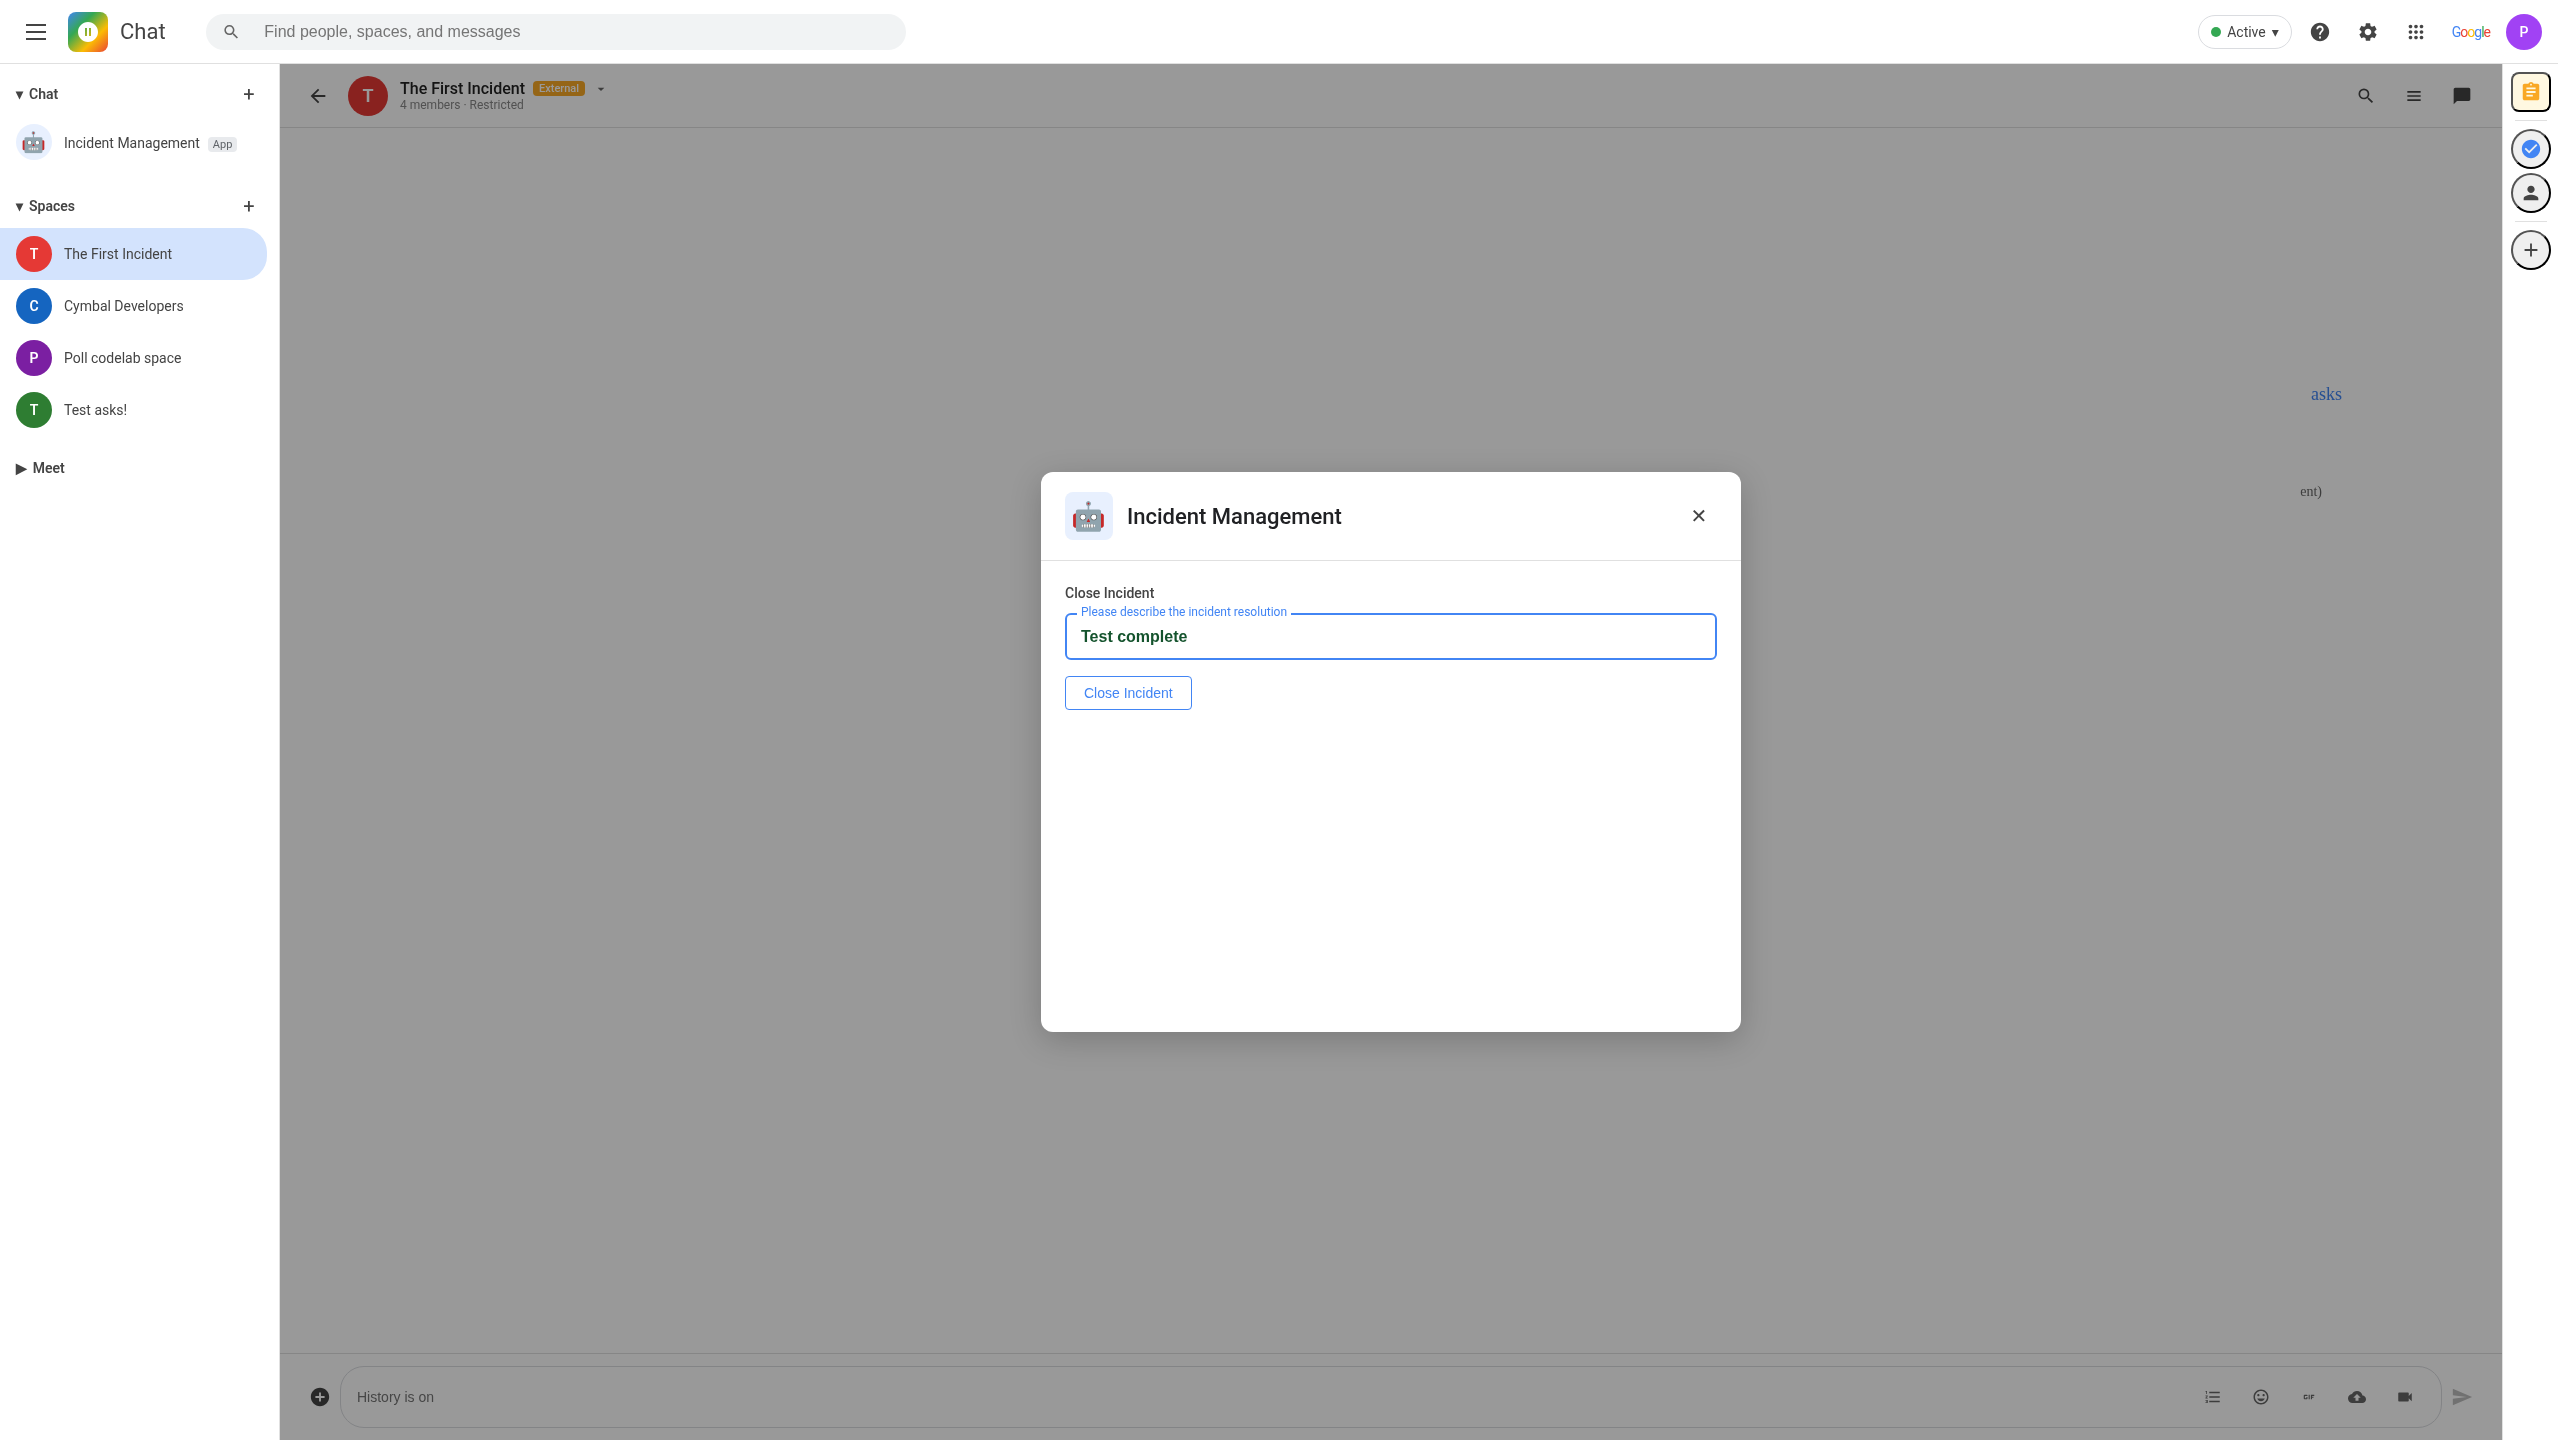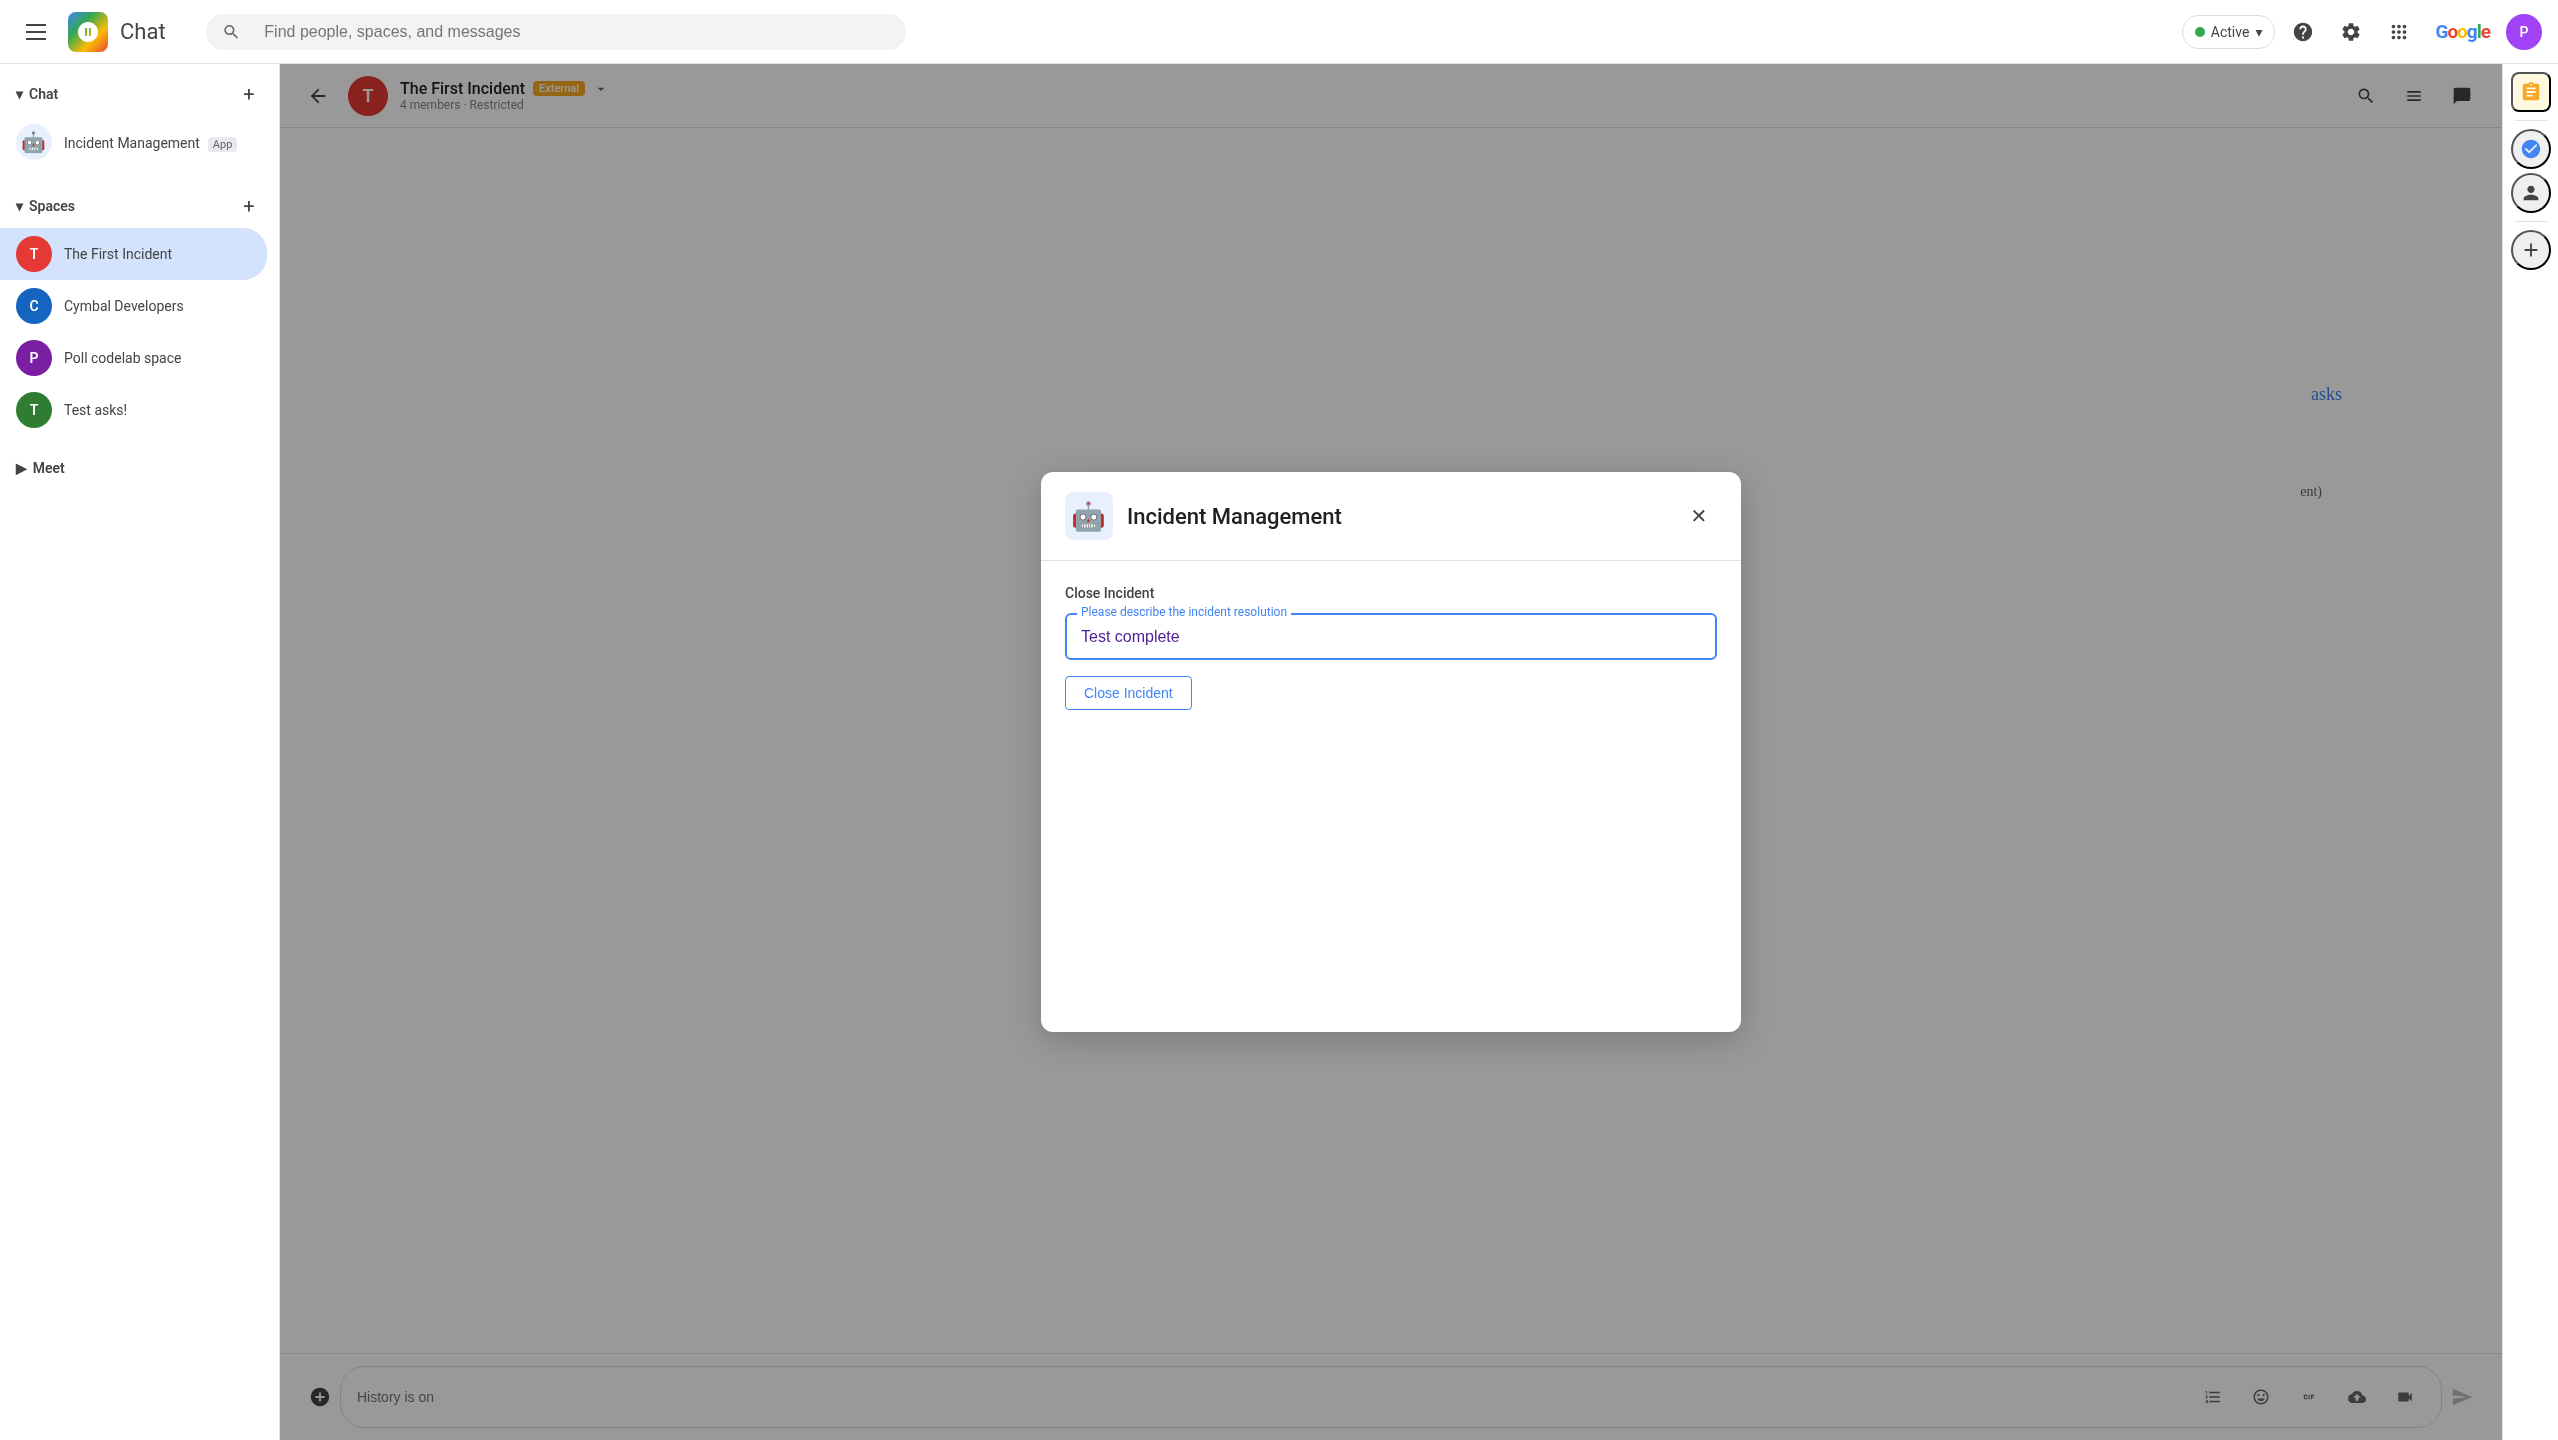--- a/index.html
+++ b/index.html
@@ -98,22 +98,22 @@
       width: 40px; height: 40px;
       border-radius: 50%;
       display: flex; align-items: center; justify-content: center;
       cursor: pointer;
       color: #444;
       font-size: 20px;
       background: transparent;
       border: none;
     }
     .google-logo {
-      font-size: 19px;
-      font-weight: 700;
+      font-size: 14px;
+      font-weight: 400;
       color: #444;
       letter-spacing: -1px;
       margin: 0 8px;
     }
     .google-logo span:nth-child(1) { color: #4285f4; }
     .google-logo span:nth-child(2) { color: #ea4335; }
     .google-logo span:nth-child(3) { color: #fbbc04; }
     .google-logo span:nth-child(4) { color: #4285f4; }
     .google-logo span:nth-child(5) { color: #34a853; }
     .google-logo span:nth-child(6) { color: #ea4335; }
@@ -402,22 +402,23 @@
       background: #fff;
       padding: 0 4px;
       font-size: 12px;
       color: #4285f4;
     }
     .text-field-input {
       width: 100%;
       border: none;
       outline: none;
       font-size: 16px;
-      color: #4c1d95;
+      color: #14532d;
       background: transparent;
+      font-weight: bold;
     }
     .modal-action-btn {
       margin-top: 16px;
       padding: 8px 18px;
       border: 1px solid #4285f4;
       border-radius: 4px;
       background: transparent;
       color: #4285f4;
       font-size: 14px;
       cursor: pointer;

